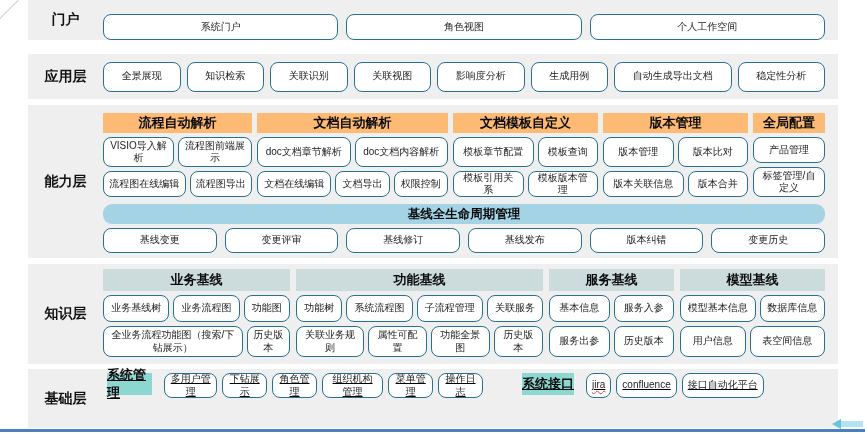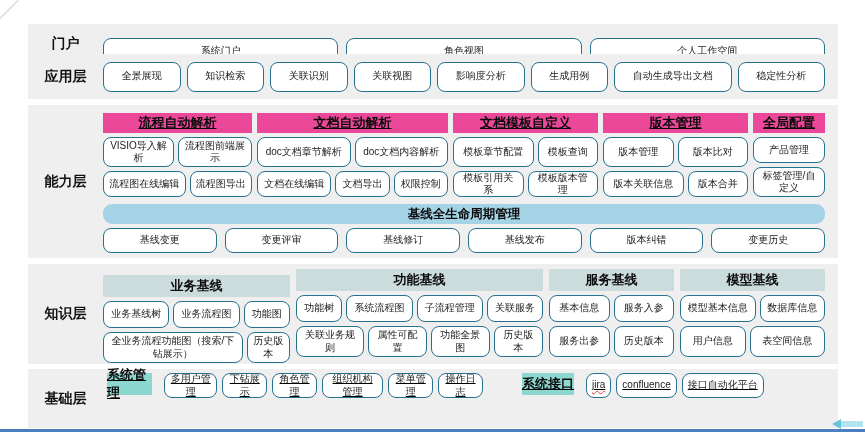--- a/index.html
+++ b/index.html
@@ -4,21 +4,21 @@
 <style>
   * { box-sizing: border-box; margin: 0; padding: 0; }
   html,body { background:#fff; }
   body { font-family: "Liberation Sans", "DejaVu Sans", sans-serif; }
   .stage { position:relative; width:865px; height:433px; background:#fff; overflow:hidden; }
 
   .corner-line { position:absolute; left:-4px; top:9px; width:26px; height:1px; background:#cfcfcf; transform:rotate(-45deg); }
   .bottom-line { position:absolute; left:0; bottom:1px; width:100%; height:3px; background:#4b7fc0; }
 
   .band { position:absolute; left:28px; width:810px; background:#efefef; display:flex; }
-  .band-portal      { top:24px;   height:40px; }
+  .band-portal      { top:0;   height:40px; }
   .band-application { top:54px;  height:45px; }
   .band-capability  { top:105px; height:153px; }
   .band-knowledge   { top:264px; height:100px; }
   .band-foundation  { top:369px; height:59px; }
 
   .layer-label { width:75px; flex:0 0 75px; display:flex; align-items:center; justify-content:center;
                  font-weight:bold; font-size:14px; color:#111; }
   .layer-content { flex:1; padding-right:13px; display:flex; flex-direction:column; }
 
   .btn { background:#fff; border:1.5px solid #26718e; border-radius:8px; color:#1c1c1c;
@@ -29,42 +29,42 @@
   .portal-row { display:flex; gap:8px; align-items:flex-end; height:100%; }
   .portal-row .btn { flex:1 1 0; height:26px; }
 
   
   .app-row { display:flex; gap:6px; align-items:center; height:100%; }
   .app-row .btn { flex:1 1 auto; height:30px; white-space:nowrap; }
 
   
   .grp-header { display:flex; align-items:center; justify-content:center;
                 font-weight:bold; font-size:13px; color:#0b0b0b; }
-  .hdr-blue { background:#ec4899;text-decoration:underline; }
+  .hdr-blue { background:#fdba74; }
   .hdr-grayteal { background:#ccdcdc; }
   .hdr-teal { background:#8dd7d1; }
 
   .cap-groups { display:flex; gap:5px; margin-top:8px; }
   .cap-col { display:flex; flex-direction:column; gap:4px; }
   .cap-c0 { width:149px; } .cap-c1 { width:191px; } .cap-c2 { width:145px; } .cap-c3 { width:145px; } .cap-c4 { flex:1; }
   .cap-col .grp-header { height:20px; }
   .grp-row { display:flex; gap:4px; align-items:stretch; }
   .grp-row .btn { flex:1 1 auto; }
   .cap-row1 { height:30px; }
   .cap-row2 { height:26px; }
 
   .baseline-header { height:20px; margin-top:7px; display:flex; align-items:center; justify-content:center;
                      font-weight:bold; font-size:12.5px; background:#a5d3e6; color:#0b0b0b;border-radius:9px; }
   .baseline-row { display:flex; gap:8px; margin-top:4px; height:25px; }
   .baseline-row .btn { flex:1 1 0; }
 
   
   .kn-groups { display:flex; gap:6px; margin-top:5px; }
   .kn-col { display:flex; flex-direction:column; gap:4px; }
-  .kn-c0 { width:187px;margin-top:6px; } .kn-c1 { width:247px; } .kn-c2 { width:125px; } .kn-c3 { flex:1; }
+  .kn-c0 { width:187px; } .kn-c1 { width:247px; } .kn-c2 { width:125px; } .kn-c3 { flex:1; }
   .kn-col .grp-header { height:22px; }
   .kn-row1 { height:27px; }
   .kn-row2 { height:31px; }
 
   
   .fd-groups { display:flex; justify-content:space-between; margin-top:4px; margin-left:4px; }
   .fd-col { display:flex; gap:12px;text-decoration:underline; }
   .fd-c0 { width:376px; } .fd-c1 { width:303px; }
   .fd-col .grp-header { height:22px; }
   .fd-row { height:25px; display:flex; gap:5px; }

